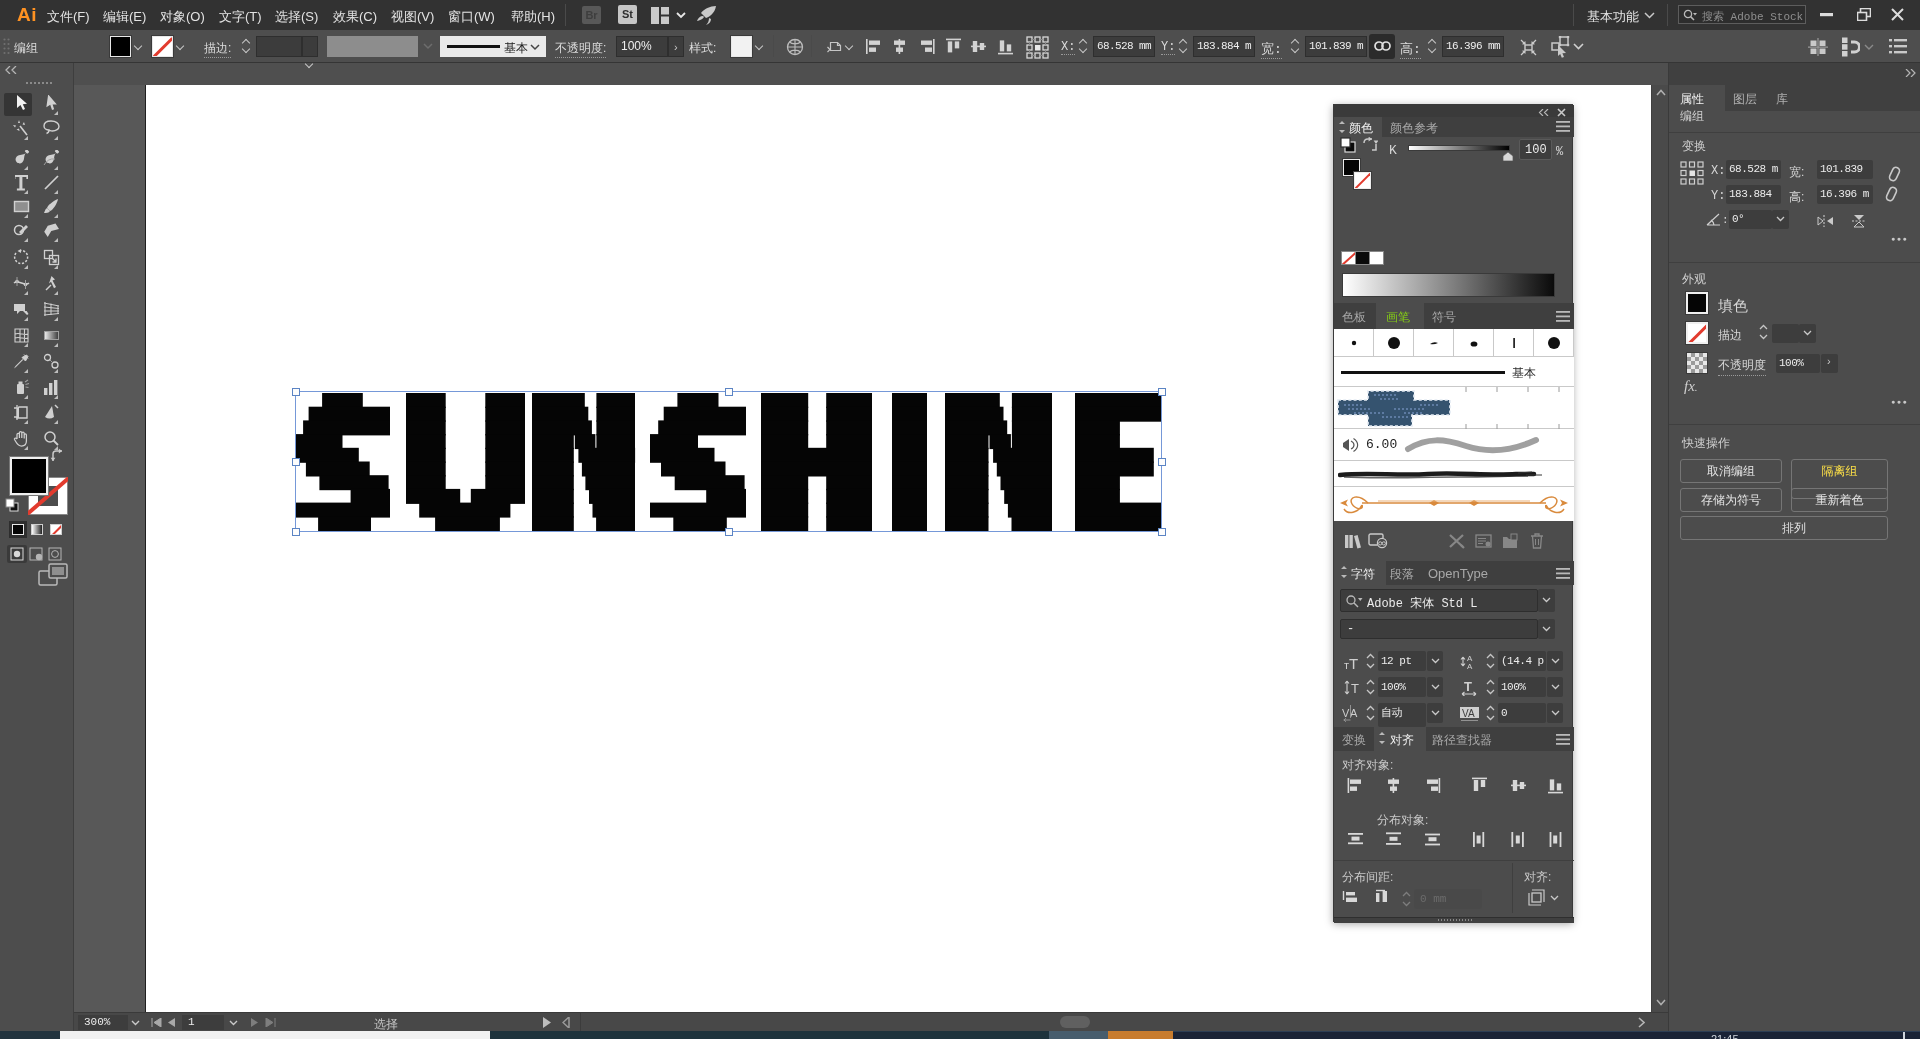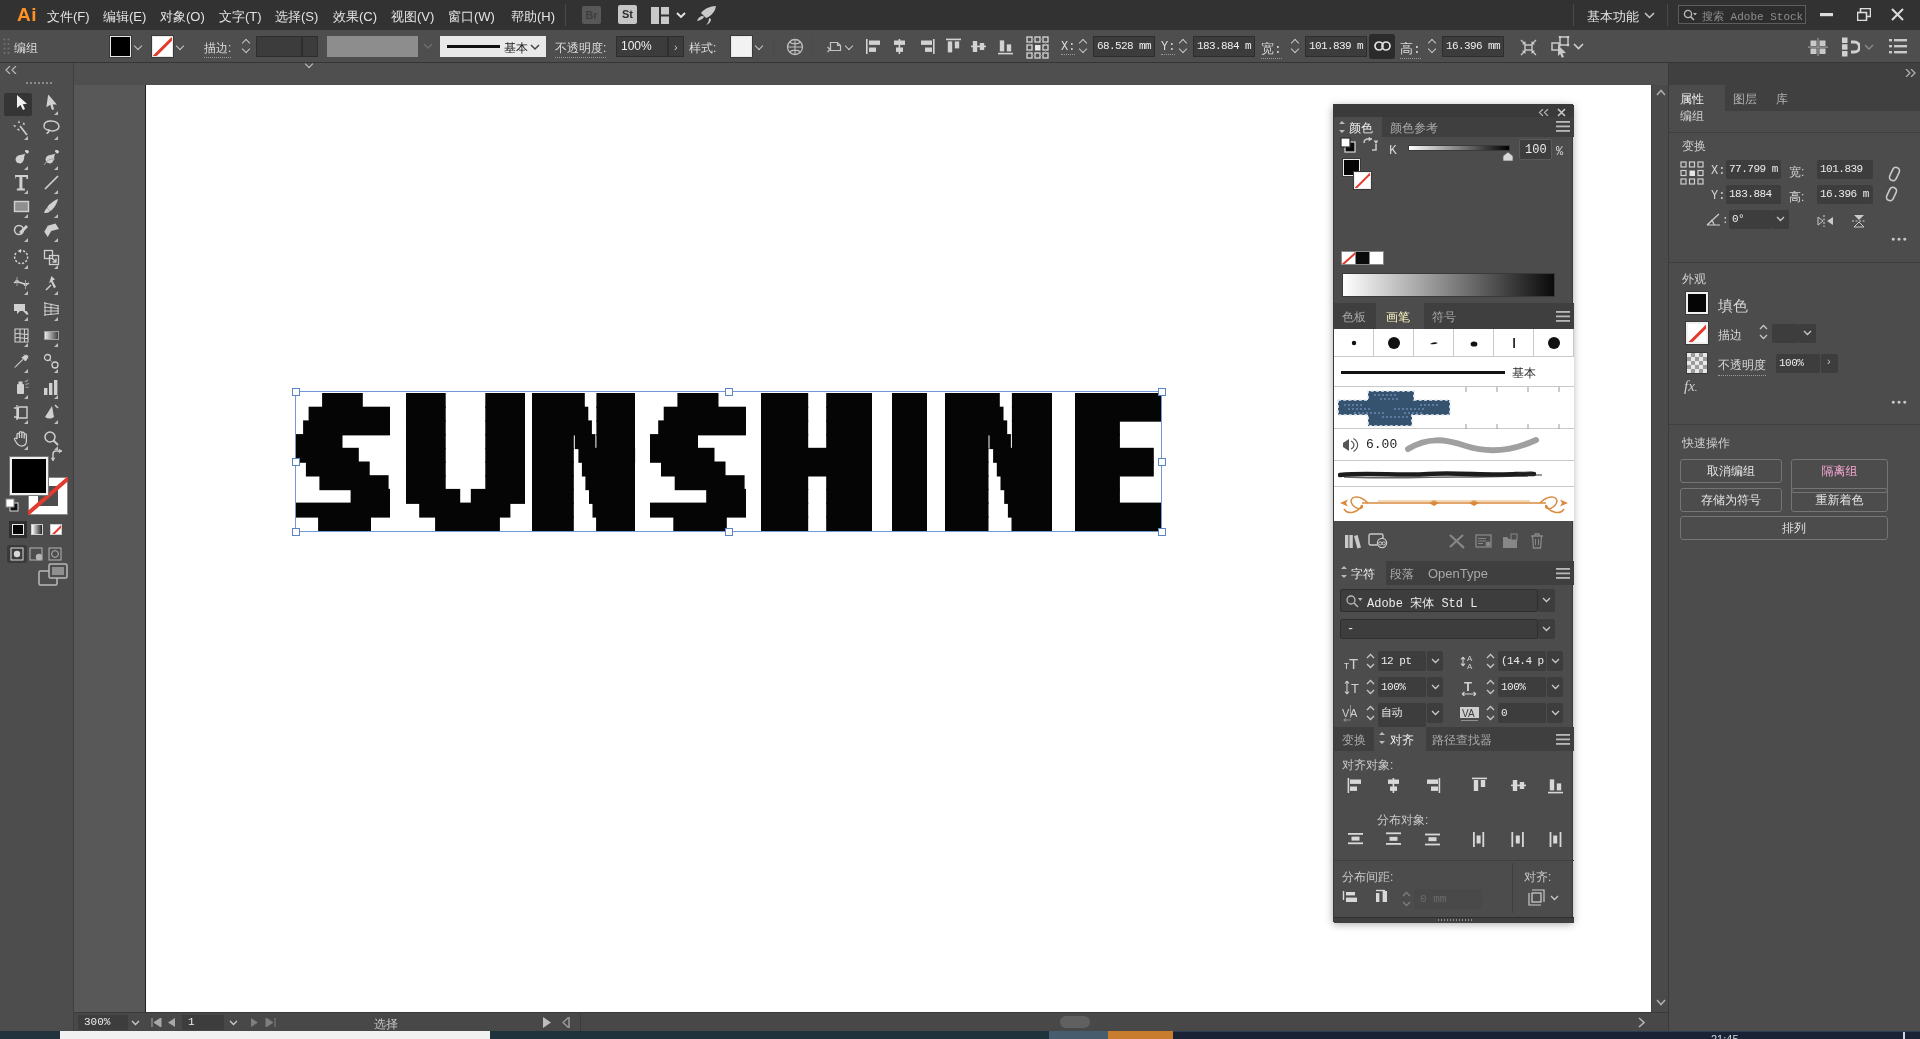--- a/index.html
+++ b/index.html
@@ -681,21 +681,21 @@
           <rect x="18" y="2" width="5" height="5"></rect>
           <rect x="1" y="10.5" width="5" height="5"></rect>
           <rect x="18" y="10.5" width="5" height="5"></rect>
           <rect x="1" y="19" width="5" height="5"></rect>
           <rect x="9.5" y="19" width="5" height="5"></rect>
           <rect x="18" y="19" width="5" height="5"></rect>
         </g>
         <rect x="9.5" y="10.5" width="5.5" height="5.5" fill="#e4e4e4"></rect>
       </svg>
       <div style="position:absolute;left:42px;top:101px;font-family:'Liberation Mono',monospace;font-size:12px;color:#d6d6d6;">X:</div>
-      <div style="position:absolute;left:57px;top:97px;width:55px;height:19px;background:#3d3d3d;border-radius:2px;color:#ececec;font-size:11px;font-family:'Liberation Mono',monospace;line-height:19px;padding-left:3px;overflow:hidden;white-space:nowrap;letter-spacing:-0.5px;">77.799 m</div>
+      <div style="position:absolute;left:57px;top:97px;width:55px;height:19px;background:#3d3d3d;border-radius:2px;color:#ececec;font-size:11px;font-family:'Liberation Mono',monospace;line-height:19px;padding-left:3px;overflow:hidden;white-space:nowrap;letter-spacing:-0.5px;">68.528 m</div>
       <div style="position:absolute;left:120px;top:101px;font-size:12px;color:#d6d6d6;white-space:nowrap;">宽:</div>
       <div style="position:absolute;left:148px;top:97px;width:56px;height:19px;background:#3d3d3d;border-radius:2px;color:#ececec;font-size:11px;font-family:'Liberation Mono',monospace;line-height:19px;padding-left:3px;overflow:hidden;white-space:nowrap;letter-spacing:-0.5px;">101.839</div>
       <div style="position:absolute;left:42px;top:126px;font-family:'Liberation Mono',monospace;font-size:12px;color:#d6d6d6;">Y:</div>
       <div style="position:absolute;left:57px;top:122px;width:55px;height:19px;background:#3d3d3d;border-radius:2px;color:#ececec;font-size:11px;font-family:'Liberation Mono',monospace;line-height:19px;padding-left:3px;overflow:hidden;white-space:nowrap;letter-spacing:-0.5px;">183.884</div>
       <div style="position:absolute;left:120px;top:126px;font-size:12px;color:#d6d6d6;white-space:nowrap;">高:</div>
       <div style="position:absolute;left:148px;top:122px;width:56px;height:19px;background:#3d3d3d;border-radius:2px;color:#ececec;font-size:11px;font-family:'Liberation Mono',monospace;line-height:19px;padding-left:3px;overflow:hidden;white-space:nowrap;letter-spacing:-0.5px;">16.396 m</div>
       <svg class="abs" style="left:213px;top:103px;" width="22" height="36" viewBox="0 0 22 36">
         <g fill="none" stroke="#c9c9c9" stroke-width="1.6">
           <rect x="9" y="1" width="7" height="14" rx="3.5" transform="rotate(25 12.5 8)"></rect>
           <rect x="6" y="21" width="7" height="14" rx="3.5" transform="rotate(25 9.5 28)"></rect>
@@ -743,21 +743,21 @@
       <div style="position:absolute;left:49px;top:294px;font-size:12px;color:#d6d6d6;border-bottom:1px dotted #9a9a9a;padding-bottom:1px;">不透明度</div>
       <div style="position:absolute;left:107px;top:291px;width:44px;height:19px;background:#3d3d3d;border-radius:2px;color:#ececec;font-size:11px;font-family:'Liberation Mono',monospace;line-height:19px;padding-left:3px;overflow:hidden;white-space:nowrap;letter-spacing:-0.5px;">100%</div>
       <div style="position:absolute;left:152px;top:291px;width:17px;height:19px;background:#3d3d3d;border-radius:2px;">
         <span style="position:absolute;left:6px;top:1px;color:#c9c9c9;font-size:11px;">›</span>
       </div>
       <div style="position:absolute;left:15px;top:315px;font-family:'Liberation Serif',serif;font-style:italic;font-size:15px;color:#d0d0d0;">fx<span style="font-size:11px;">.</span></div>
       <div style="position:absolute;left:222px;top:335px;color:#c9c9c9;font-size:7px;letter-spacing:1.5px;">●●●</div>
       <div style="position:absolute;left:0;top:361px;width:252px;height:1px;background:#3f3f3f;"></div>
       <div style="position:absolute;left:13px;top:372px;font-size:12px;color:#cfcfcf;white-space:nowrap;">快速操作</div>
       <div style="position:absolute;left:11px;top:396px;width:102px;height:24px;border:1px solid #757575;border-radius:3px;color:#e4e4e4;font-size:12px;text-align:center;line-height:23px;">取消编组</div>
-      <div style="position:absolute;left:122px;top:396px;width:97px;height:34px;border:1px solid #757575;border-radius:3px;color:#f9a8d4;font-size:12px;text-align:center;line-height:23px;">隔离组</div>
+      <div style="position:absolute;left:122px;top:396px;width:97px;height:40px;border:1px solid #757575;border-radius:3px;color:#fde047;font-size:12px;text-align:center;line-height:23px;">隔离组</div>
       <div style="position:absolute;left:11px;top:425px;width:102px;height:24px;border:1px solid #757575;border-radius:3px;color:#e4e4e4;font-size:12px;text-align:center;line-height:23px;">存储为符号</div>
       <div style="position:absolute;left:122px;top:425px;width:97px;height:24px;border:1px solid #757575;border-radius:3px;color:#e4e4e4;font-size:12px;text-align:center;line-height:23px;">重新着色</div>
       <div style="position:absolute;left:11px;top:453px;width:208px;height:24px;border:1px solid #757575;border-radius:3px;color:#e4e4e4;font-size:12px;text-align:center;line-height:23px;padding-left:20px;">排列</div>
     </div>
   <div id="floatpanel" class="abs">
       <div style="position:absolute;left:0;top:456px;width:240px;height:24px;background:#3f3f3f;"></div>
       <div style="position:absolute;left:0px;top:456px;width:52px;height:24px;background:#4c4c4c;"></div>
       <div style="position:absolute;left:17px;top:461px;font-size:12px;color:#f0f0f0;white-space:nowrap;">字符</div>
       <div style="position:absolute;left:56px;top:461px;font-size:12px;color:#a8a8a8;white-space:nowrap;">段落</div>
       <div style="position:absolute;left:94px;top:461px;font-size:13px;color:#a8a8a8;white-space:nowrap;">OpenType</div>
@@ -1015,21 +1015,21 @@
       <div style="position:absolute;left:222px;top:40px;font-family:'Liberation Mono',monospace;font-size:12px;color:#d6d6d6;">%</div>
       <div style="position:absolute;left:7px;top:146px;width:15px;height:14px;background:#fff;border:1px solid #888;overflow:hidden;">
         <div style="position:absolute;left:-3px;top:5px;width:22px;height:2.2px;background:#e23b2e;transform:rotate(-42deg);"></div>
       </div>
       <div style="position:absolute;left:22px;top:146px;width:14px;height:14px;background:#0a0a0a;border:1px solid #888;border-left:none;"></div>
       <div style="position:absolute;left:36px;top:146px;width:14px;height:14px;background:#ffffff;border:1px solid #888;border-left:none;"></div>
       <div style="position:absolute;left:8px;top:168px;width:213px;height:24px;background:linear-gradient(90deg,#ffffff,#0a0a0a);border:1px solid #3a3a3a;"></div>
       <div style="position:absolute;left:0;top:198px;width:240px;height:26px;background:#3f3f3f;"></div>
       <div style="position:absolute;left:42px;top:198px;width:48px;height:26px;background:#4c4c4c;"></div>
       <div style="position:absolute;left:8px;top:204px;font-size:12px;color:#a8a8a8;">色板</div>
-      <div style="position:absolute;left:52px;top:204px;font-size:12px;color:#fef9c3;">画笔</div>
+      <div style="position:absolute;left:52px;top:204px;font-size:12px;color:#84cc16;">画笔</div>
       <div style="position:absolute;left:98px;top:204px;font-size:12px;color:#a8a8a8;">符号</div>
       <svg class="abs" style="left:222px;top:206px;" width="14" height="11" viewBox="0 0 14 11">
         <g fill="#b9b9b9">
           <rect y="0" width="14" height="1.8"></rect>
           <rect y="4.5" width="14" height="1.8"></rect>
           <rect y="9" width="14" height="1.8"></rect>
         </g>
       </svg>
       <div style="position:absolute;left:0;top:224px;width:240px;height:192px;background:#ffffff;"></div>
       <div style="position:absolute;left:0;top:224px;width:240px;height:28px;">

